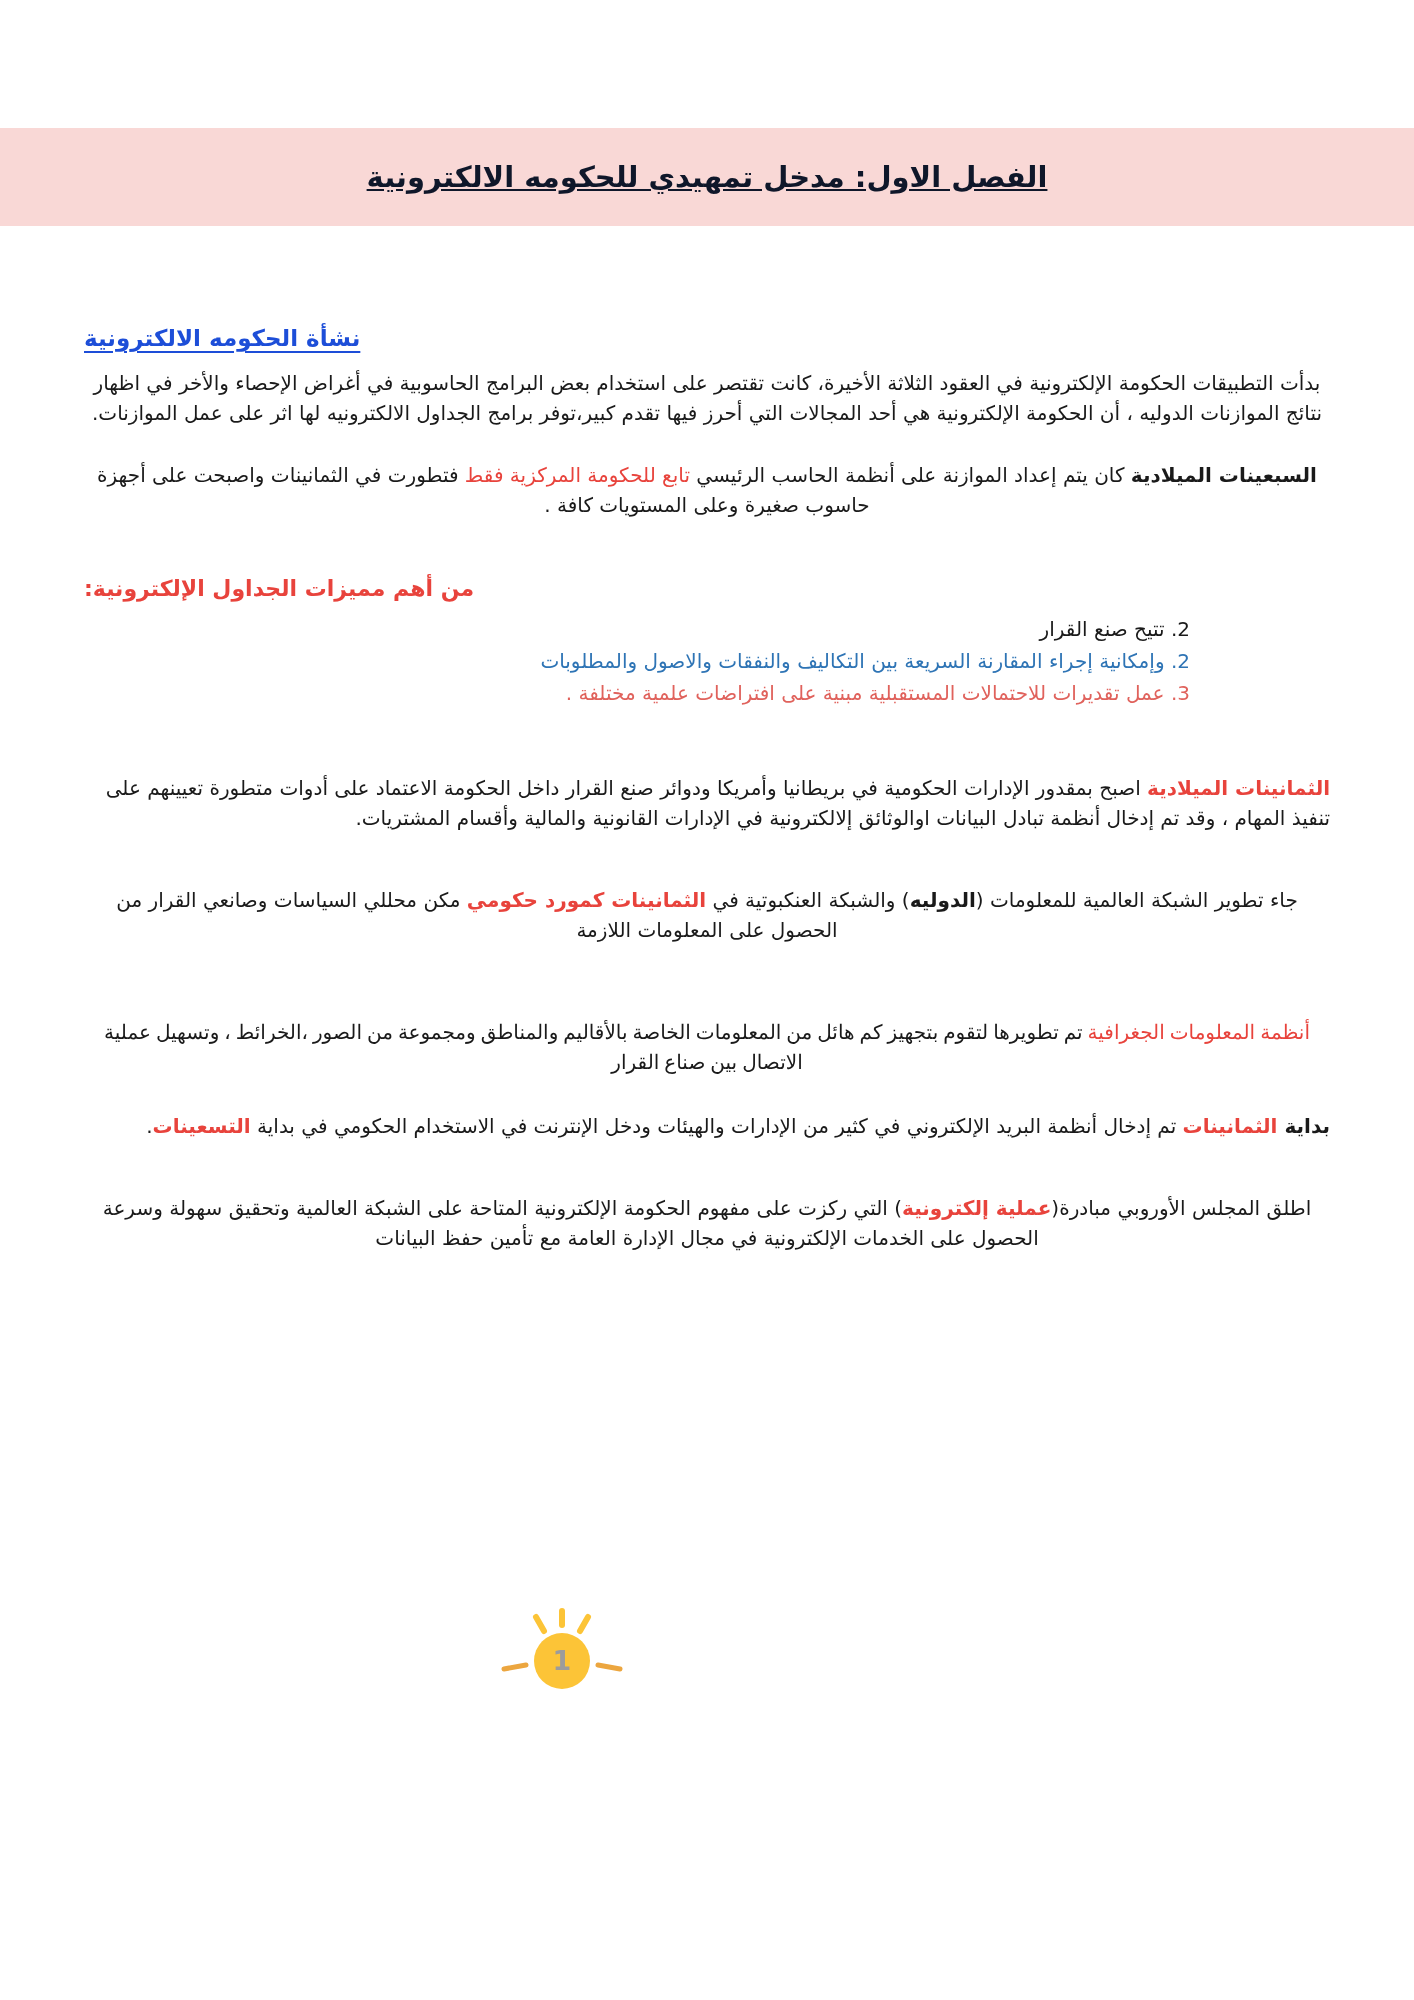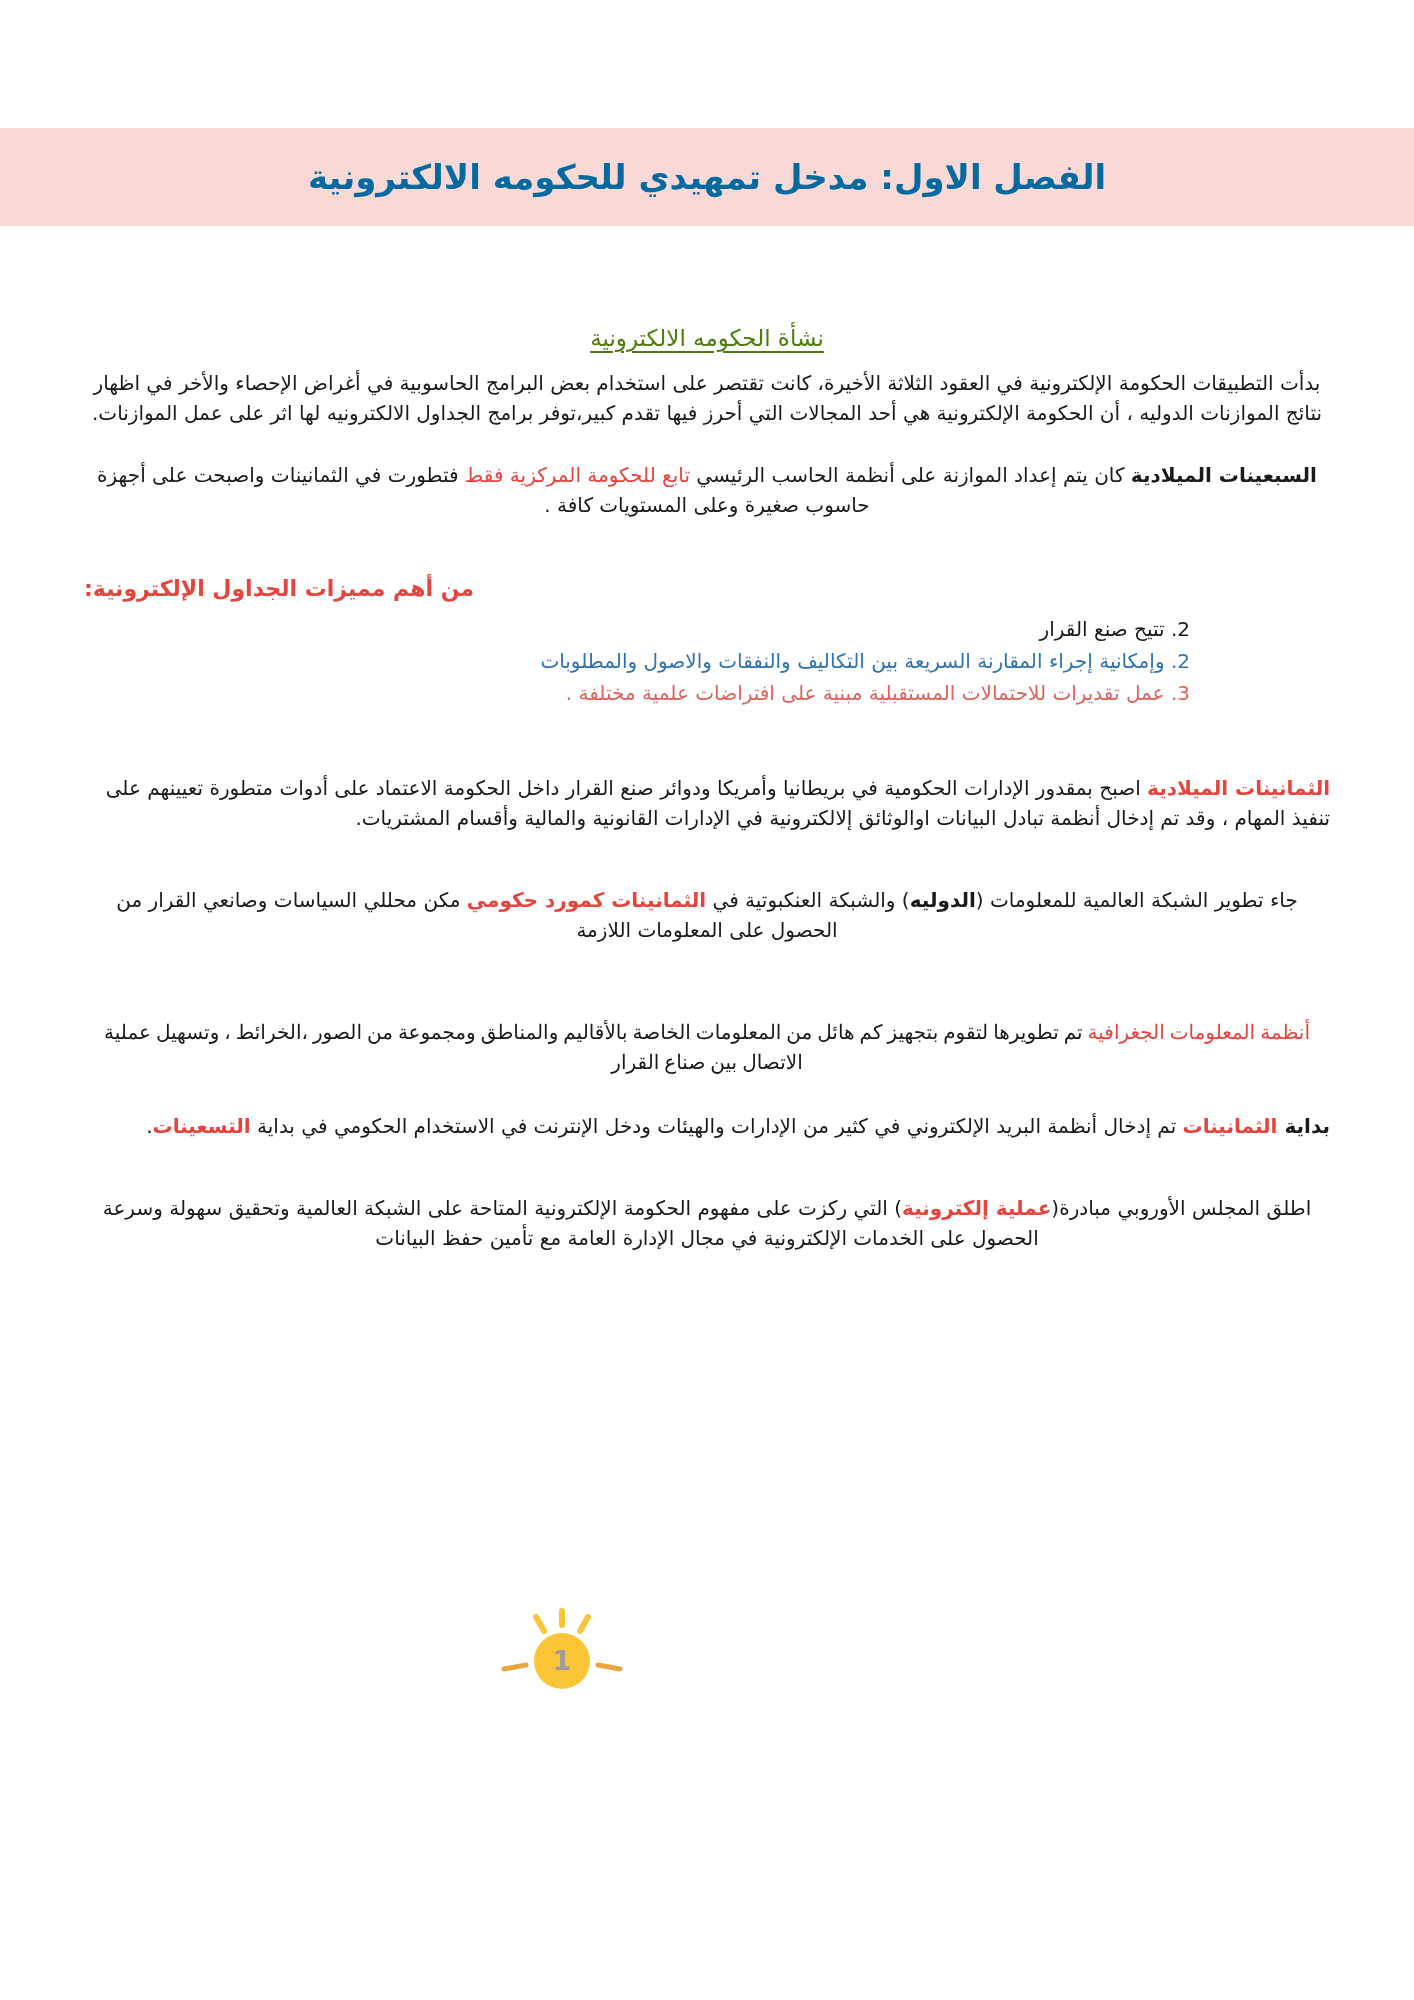--- a/index.html
+++ b/index.html
@@ -18,41 +18,42 @@
   
   .banner {
     margin-top: 128px;
     height: 98px;
     width: 100%;
     background: var(--banner-pink, #f9d8d6);
     display: flex; align-items: center; justify-content: center;
     direction: rtl;
   }
   .banner-title {
-    font-size: 34px;
+    font-size: 29px;
     font-weight: bold;
-    color: #0369a1;
+    color: #0f172a;
     letter-spacing: 0;
+    text-decoration: underline;
   }
   
   .content {
     direction: rtl;
     padding: 0 84px;
     color: #1a1a1a;
     font-size: 20px;
     line-height: 1.5;
   }
   .section-heading {
     margin-top: 95px;
     font-size: 23px;
-    font-weight: normal;
-    color: #4d7c0f;
+    font-weight: bold;
+    color: #1d4ed8;
     text-decoration: underline;
     text-underline-offset: 5px;
-    text-align: center;
+    text-align: left;
   }
   .para { display: block; }
   .para.center { text-align: center; }
   .para.right  { text-align: right; }
   .p-intro     { margin-top: 12px; }
   .p-seventies { margin-top: 32px; }
   .p-eighties  { margin-top: 64px; }
   .p-internet  { margin-top: 52px; }
   .p-gis       { margin-top: 72px; font-family: Liberation Serif, serif; }
   .p-email     { margin-top: 34px; }

